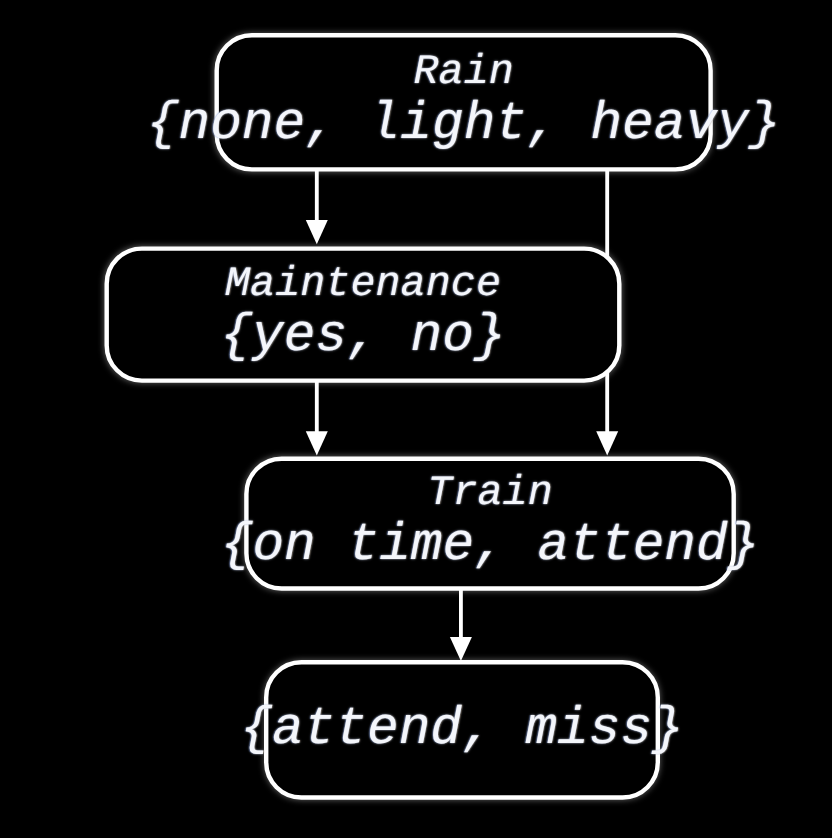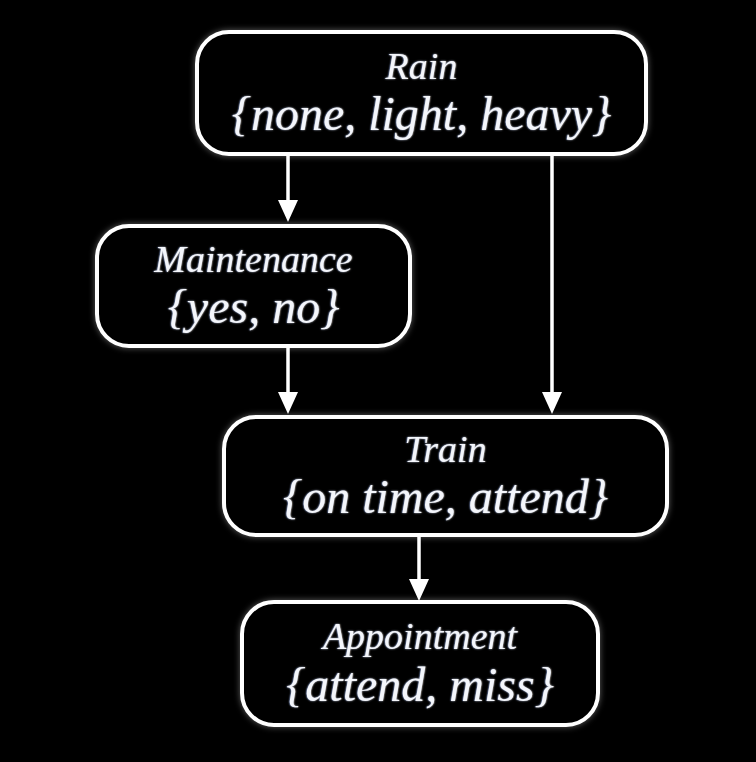--- a/index.html
+++ b/index.html
@@ -6,21 +6,21 @@
     margin: 0;
     padding: 0;
     background: #000000;
   }
   #canvas {
     position: relative;
     width: 756px;
     height: 762px;
     background: #000000;
     overflow: hidden;
-    font-family: Liberation Serif, serif;
+    font-family: Liberation Mono, monospace;
   }
   .node {
     position: absolute;
     box-sizing: border-box;
     background: #000000;
     border: 4px solid #ffffff;
     border-radius: 34px;
     display: flex;
     flex-direction: column;
     align-items: center;
@@ -37,21 +37,21 @@
     text-shadow:
       0 0 2px rgba(220,232,255,0.85),
       1px 0 1px rgba(150,120,80,0.35),
       -1px 0 1px rgba(90,120,200,0.35);
   }
   .node .name   { font-size: 38px; }
   .node .states { font-size: 48px; }
 
   
   #node-rain        { left:195px; top:30px;  width:453px; height:126px; }
-  #node-maintenance { left:95px;  top:224px; width:317px; height:124px; }
+  #node-maintenance { left:95px;  top:224px; width:470px; height:124px; }
   #node-train       { left:198px; top:415px; width:447px; height:122px;margin-left:24px; }
   #node-appointment { left:240px; top:600px; width:360px; height:127px; }
 
   .edge {
     position: absolute;
     overflow: visible;
   }
   .edge svg { display: block; overflow: visible; }
 
   #edge-rain-maintenance { left:253px; top:150px; width:70px;  height:76px; }
@@ -101,17 +101,16 @@
     <div class="line name">Maintenance</div>
     <div class="line states">{yes, no}</div>
   </div>
 
   <div class="node" id="node-train">
     <div class="line name">Train</div>
     <div class="line states">{on time, attend}</div>
   </div>
 
   <div class="node" id="node-appointment">
-    <div class="line name">Appointment</div>
     <div class="line states">{attend, miss}</div>
   </div>
 
 </div>
 
 </body></html>

